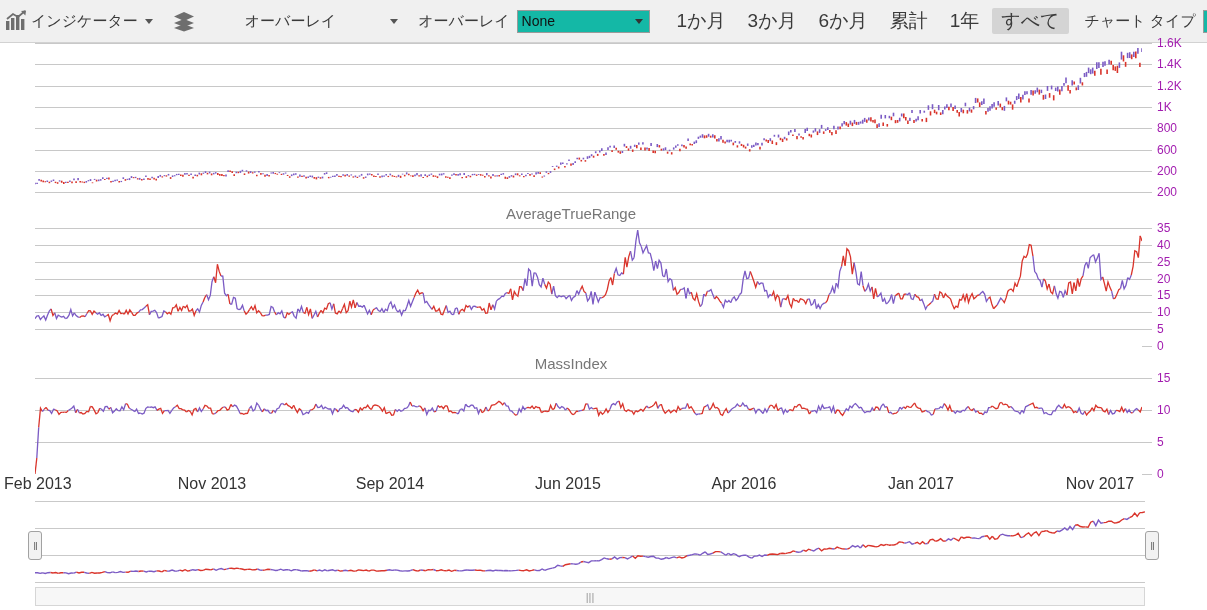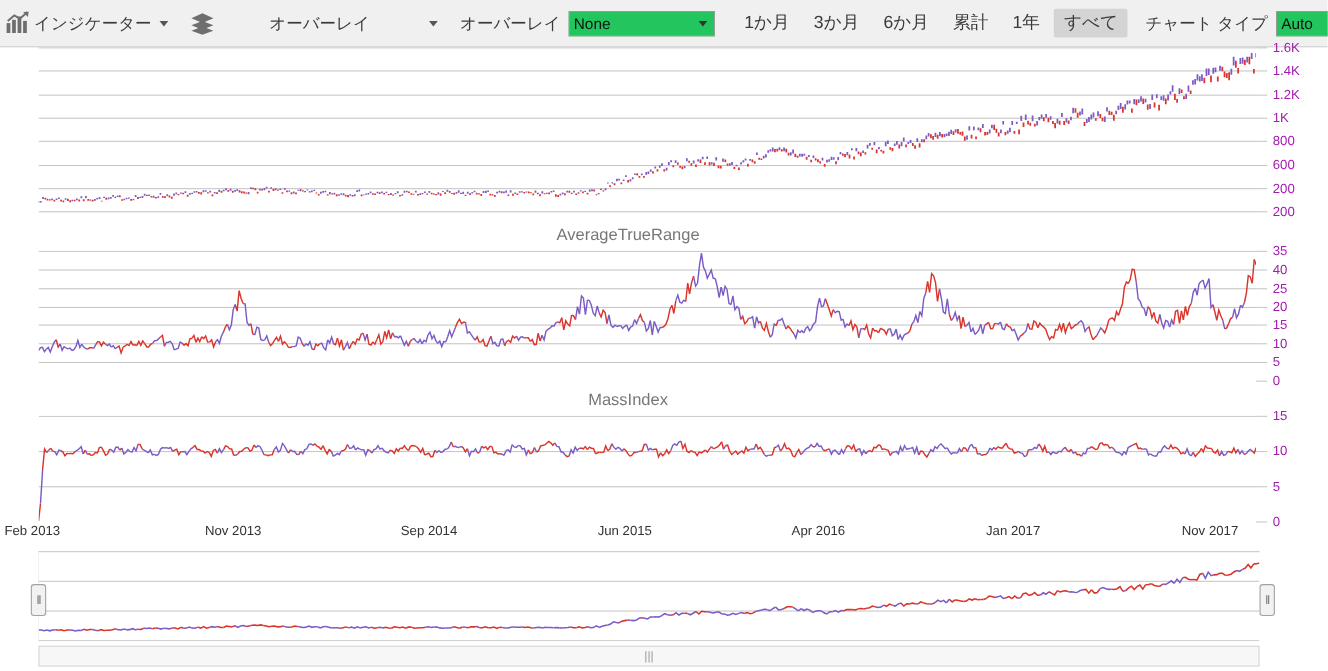--- a/index.html
+++ b/index.html
@@ -39,41 +39,41 @@
 
   .tb-label {
     font-size: 15px; color: #3a3a3a;
     padding: 0 7px 0 14px;
   }
   select.tb-select {
     font-family: "Liberation Sans", sans-serif;
     font-size: 14px; color: #111;
     height: 23px;
     border: 1px solid #9a9a9a;
-    background: #22c55e;
+    background: #14b8a6;
     border-radius: 0;
     padding: 1px 2px 1px 4px;
     box-sizing: border-box;
     -moz-appearance: none; -webkit-appearance: none; appearance: none;
   }
   .selwrap { position: relative; display: inline-block; }
   .selwrap .arrow {
     position: absolute; right: 7px; top: 50%;
     margin-top: -2px; pointer-events: none;
     width: 0; height: 0;
     border-left: 4px solid transparent;
     border-right: 4px solid transparent;
     border-top: 5px solid #333;
   }
   #trendline-select { width: 133px; }
   #charttype-select { width: 74px; }
 
   .range-group { display: flex; align-items: center; margin-left: 16px; }
   .range-btn {
-    font-size: 16px; color: #3a3a3a;
+    font-size: 19px; color: #3a3a3a;
     padding: 4px 9px; margin: 0 2px;
     cursor: pointer; background: transparent;
     border: none; border-radius: 2px;
     font-family: "Liberation Sans", sans-serif;
     line-height: 18px;
   }
   .range-btn.selected { background: #d4d4d4; }
 
   
   #chart-area { position: absolute; left: 0; top: 43px; width: 1207px; height: 567px; }
@@ -102,21 +102,21 @@
     position: absolute; width: 1142px; left: 0;
     text-align: center;
     font-size: 15px; color: #777;
   }
   .series-svg { position: absolute; left: 0; top: 0; }
 
   
   #xaxis { position: absolute; left: 0; top: 432px; width: 1207px; height: 26px; }
   .xlbl {
     position: absolute; top: 0;
-    font-size: 12px; color: #333;
+    font-size: 16px; color: #333;
     transform: translateX(-50%);
     white-space: nowrap;
   }
 
   
   #navigator { position: absolute; left: 0; top: 458px; width: 1207px; height: 109px; }
   #nav-plot {
     position: absolute; left: 35px; top: 0;
     width: 1110px; height: 82px;
     background: #ffffff; overflow: hidden;

